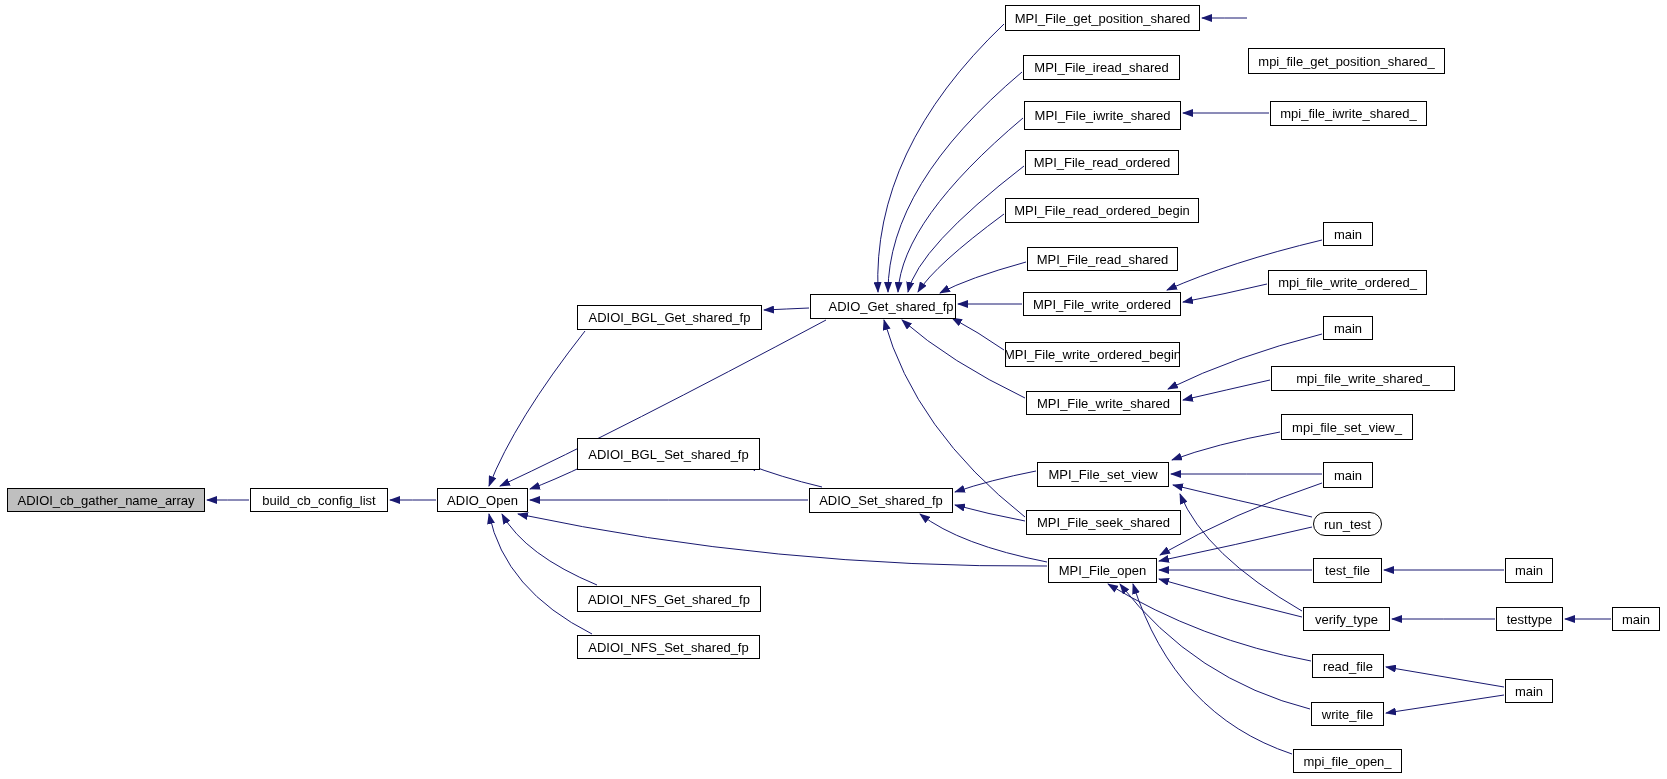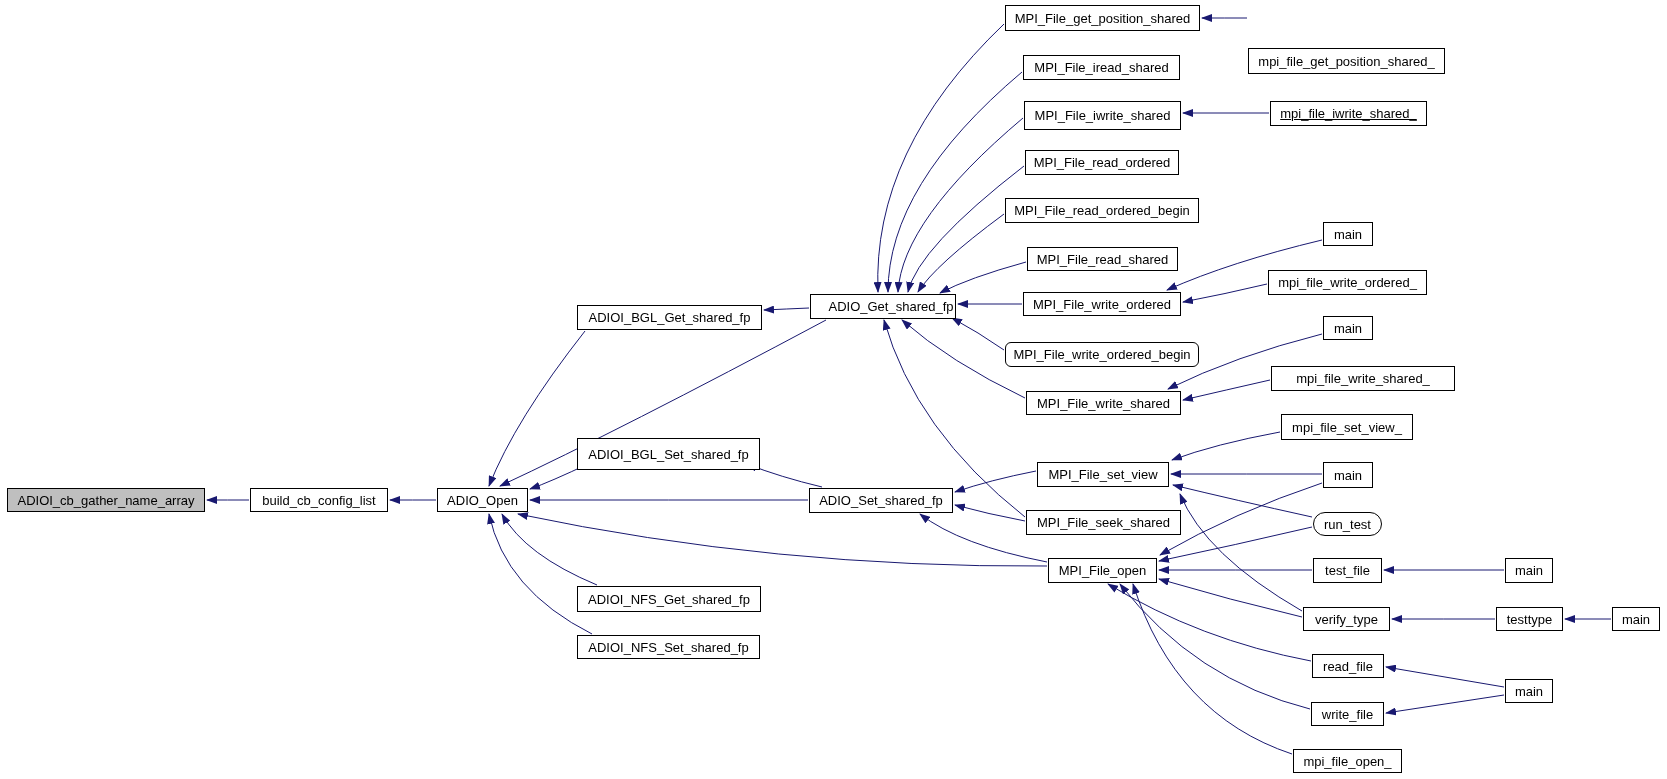--- a/index.html
+++ b/index.html
@@ -76,29 +76,29 @@
     <div class="gnode" style="left: 577px; top: 305px; width: 185px; height: 25px;">ADIOI_BGL_Get_shared_fp</div>
     <div class="gnode" style="left: 577px; top: 438px; width: 183px; height: 32px;">ADIOI_BGL_Set_shared_fp</div>
     <div class="gnode" style="left: 577px; top: 586px; width: 184px; height: 26px;">ADIOI_NFS_Get_shared_fp</div>
     <div class="gnode" style="left: 577px; top: 635px; width: 183px; height: 24px;">ADIOI_NFS_Set_shared_fp</div>
     <div class="gnode" style="left: 810px; top: 294px; width: 146px; height: 25px; padding-left: 16px;">ADIO_Get_shared_fp</div>
     <div class="gnode" style="left: 809px; top: 488px; width: 144px; height: 25px;">ADIO_Set_shared_fp</div>
     <div class="gnode" style="left: 1005px; top: 5px; width: 195px; height: 26px;">MPI_File_get_position_shared</div>
     <div class="gnode" style="left: 1248px; top: 5px; width: 197px; height: 26px; margin-top: 43px;">mpi_file_get_position_shared_</div>
     <div class="gnode" style="left: 1023px; top: 55px; width: 157px; height: 25px;">MPI_File_iread_shared</div>
     <div class="gnode" style="left: 1024px; top: 101px; width: 157px; height: 29px;">MPI_File_iwrite_shared</div>
-    <div class="gnode" style="left: 1270px; top: 101px; width: 157px; height: 25px; text-decoration: underline;">mpi_file_iwrite_shared_</div>
+    <div class="gnode" style="left: 1270px; top: 101px; width: 157px; height: 25px;">mpi_file_iwrite_shared_</div>
     <div class="gnode" style="left: 1025px; top: 150px; width: 154px; height: 25px;">MPI_File_read_ordered</div>
     <div class="gnode" style="left: 1005px; top: 198px; width: 194px; height: 25px;">MPI_File_read_ordered_begin</div>
     <div class="gnode" style="left: 1323px; top: 222px; width: 50px; height: 24px;">main</div>
     <div class="gnode" style="left: 1027px; top: 247px; width: 151px; height: 24px;">MPI_File_read_shared</div>
     <div class="gnode" style="left: 1268px; top: 270px; width: 159px; height: 25px;">mpi_file_write_ordered_</div>
     <div class="gnode" style="left: 1023px; top: 292px; width: 158px; height: 24px;">MPI_File_write_ordered</div>
     <div class="gnode" style="left: 1323px; top: 316px; width: 50px; height: 24px;">main</div>
-    <div class="gnode" style="left: 1005px; top: 342px; width: 194px; height: 25px; border-radius: 6px;">MPI_File_write_ordered_begin</div>
+    <div class="gnode" style="left: 1005px; top: 342px; width: 175px; height: 25px;">MPI_File_write_ordered_begin</div>
     <div class="gnode" style="left: 1271px; top: 366px; width: 184px; height: 25px;">mpi_file_write_shared_</div>
     <div class="gnode" style="left: 1026px; top: 391px; width: 155px; height: 24px;">MPI_File_write_shared</div>
     <div class="gnode" style="left: 1281px; top: 414px; width: 132px; height: 26px;">mpi_file_set_view_</div>
     <div class="gnode" style="left: 1037px; top: 462px; width: 132px; height: 25px;">MPI_File_set_view</div>
     <div class="gnode" style="left: 1323px; top: 462px; width: 50px; height: 26px;">main</div>
     <div class="gnode" style="left: 1026px; top: 510px; width: 155px; height: 25px;">MPI_File_seek_shared</div>
     <div class="gnode" style="left: 1313px; top: 512px; width: 69px; height: 24px; border-radius: 12px;">run_test</div>
     <div class="gnode" style="left: 1048px; top: 558px; width: 109px; height: 25px;">MPI_File_open</div>
     <div class="gnode" style="left: 1313px; top: 558px; width: 69px; height: 25px;">test_file</div>
     <div class="gnode" style="left: 1505px; top: 558px; width: 48px; height: 25px;">main</div>

